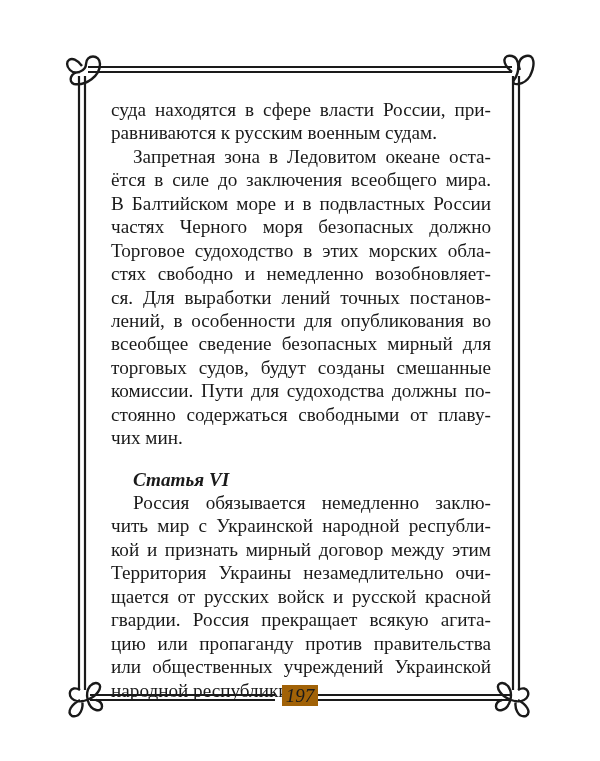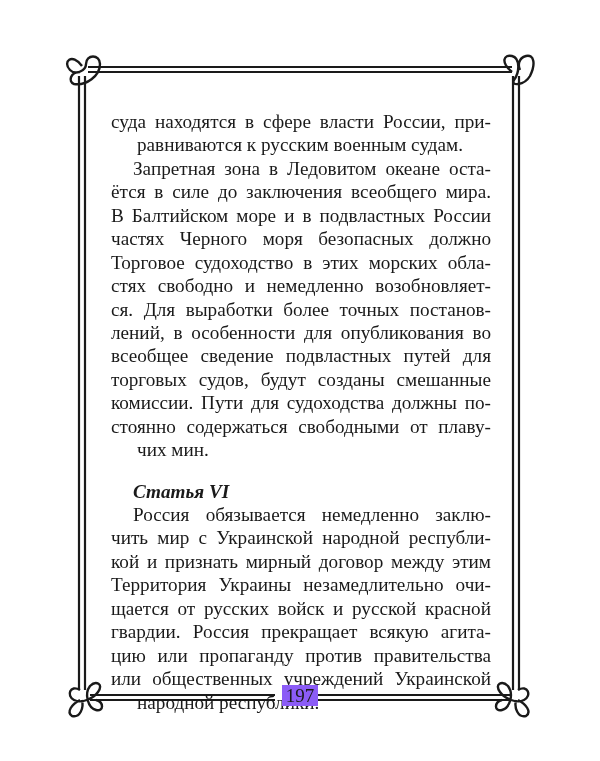--- a/index.html
+++ b/index.html
@@ -4,38 +4,38 @@
 <style>
   html, body { margin: 0; padding: 0; }
   body {
     width: 600px; height: 761px; background: #ffffff;
     position: relative; overflow: hidden;
     font-family: "Liberation Serif", "DejaVu Serif", serif;
     color: #1a1a1a;
   }
   .frame-svg { position: absolute; left: 0; top: 0; width: 600px; height: 761px; }
   .text-block {
-    position: absolute; left: 111px; top: 110px; width: 380px;
+    position: absolute; left: 111px; top: 98px; width: 380px;
     font-size: 19.2px; line-height: 23.45px;
   }
   .line {
     display: block; height: 23.45px; white-space: nowrap;
     text-align: justify; text-align-last: justify;
   }
-  .line.last { text-align-last: left; margin-left: 26px; }
+  .line.last { text-align-last: left; }
   .line.indent { padding-left: 22px; }
   .heading {
     display: block; height: 23.45px; margin-top: 18px;
     padding-left: 22px; font-weight: bold; font-style: italic;
   }
   .page-number {
     position: absolute; left: 0; width: 600px; top: 686px;
     text-align: center; font-size: 19px; line-height: 20px;
   }
-  .page-number span { background: #8b5cf6; padding: 0 4px; }
+  .page-number span { background: #a16207; padding: 0 4px; font-style: italic; }
 </style>
 </head>
 <body>
 
 <svg class="frame-svg" viewBox="0 0 600 761" xmlns="http://www.w3.org/2000/svg">
   <g fill="none" stroke="#1a1a1a" stroke-width="2.2">
 
     <line x1="88" y1="67" x2="512" y2="67"></line>
     <line x1="88" y1="72" x2="512" y2="72"></line>
 
@@ -73,23 +73,23 @@
     <span class="line">суда находятся в сфере власти России, при-</span>
     <span class="line last">равниваются к русским военным судам.</span>
   </div>
   <div>
     <span class="line indent">Запретная зона в Ледовитом океане оста-</span>
     <span class="line">ётся в силе до заключения всеобщего мира.</span>
     <span class="line">В Балтийском море и в подвластных России</span>
     <span class="line">частях Черного моря безопасных должно</span>
     <span class="line">Торговое судоходство в этих морских обла-</span>
     <span class="line">стях свободно и немедленно возобновляет-</span>
-    <span class="line">ся. Для выработки более точных постанов-</span>
+    <span class="line">ся. Для выработки лений точных постанов-</span>
     <span class="line">лений, в особенности для опубликования во</span>
-    <span class="line">всеобщее сведение подвластных путей для</span>
+    <span class="line">всеобщее сведение безопасных мирный для</span>
     <span class="line">торговых судов, будут созданы смешанные</span>
     <span class="line">комиссии. Пути для судоходства должны по-</span>
     <span class="line">стоянно содержаться свободными от плаву-</span>
     <span class="line last">чих мин.</span>
   </div>
   <span class="heading">Статья VI</span>
   <div>
     <span class="line indent">Россия обязывается немедленно заклю-</span>
     <span class="line">чить мир с Украинской народной республи-</span>
     <span class="line">кой и признать мирный договор между этим</span>

